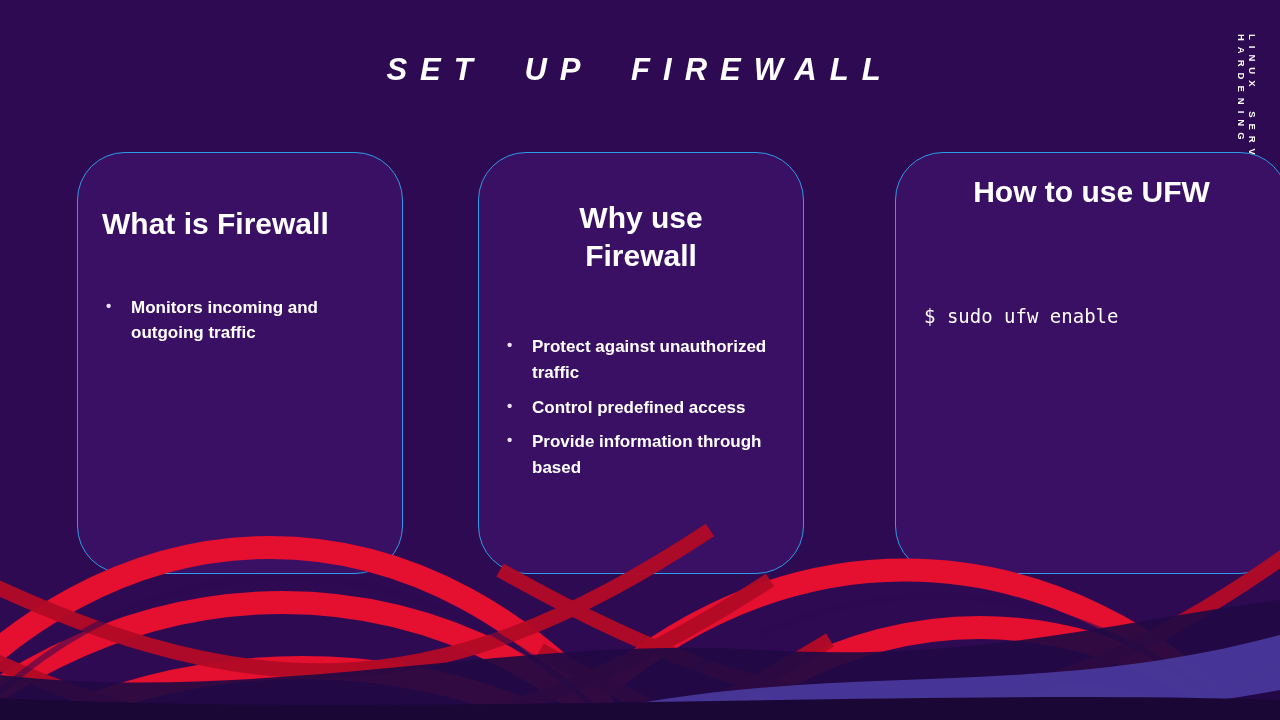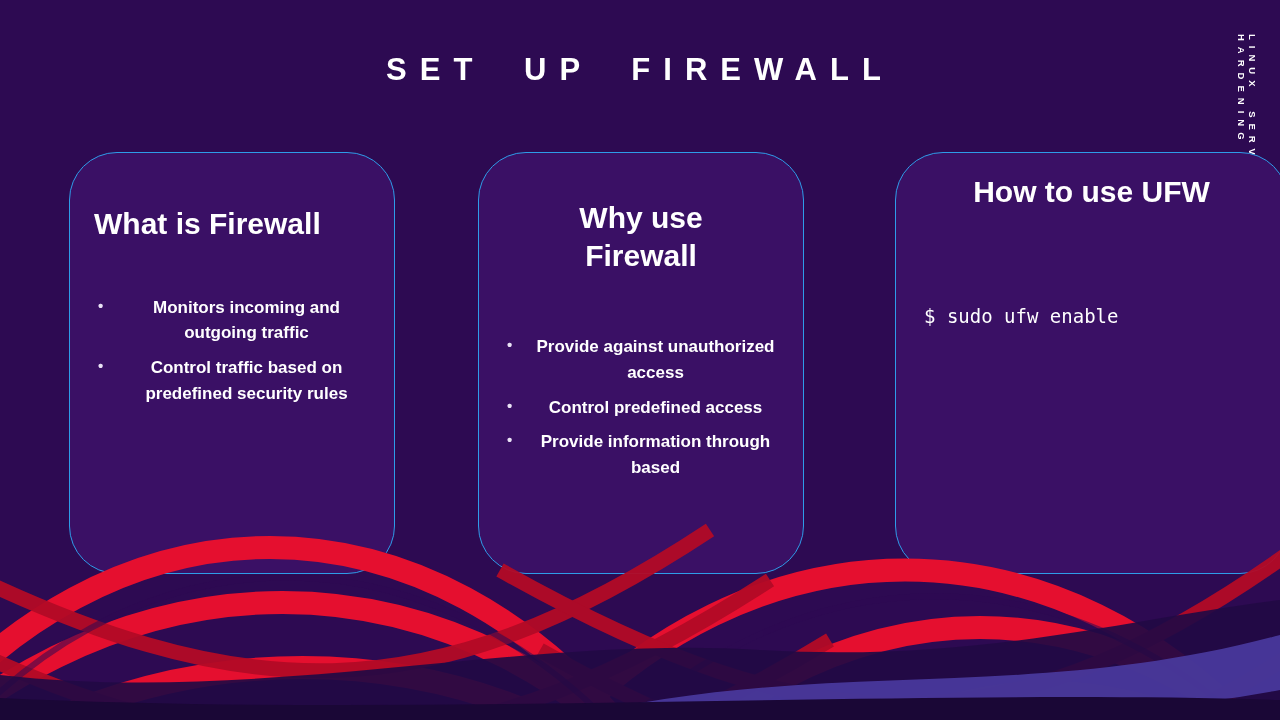--- a/index.html
+++ b/index.html
@@ -20,20 +20,21 @@
     position: absolute;
     top: 52px;
     left: 0;
     width: 1280px;
     text-align: center;
     color: #ffffff;
     font-size: 31px;
     font-weight: 700;
     letter-spacing: 0.42em;
     word-spacing: 0.55em;
+    font-style: italic;
   }
   .vertical-label {
     position: absolute;
     top: 34px;
     right: 22px;
     writing-mode: vertical-rl;
     color: #ffffff;
     font-size: 9.5px;
     font-weight: 700;
     letter-spacing: 6px;
@@ -52,21 +53,21 @@
   }
   .card {
     position: absolute;
     top: 152px;
     height: 422px;
     background: #3a1065;
     border: 1.5px solid #2e9ce8;
     border-radius: 48px;
     color: #ffffff;
   }
-  .card-1 { left: 69px;  width: 326px; }
+  .card-1 { left: 77px;  width: 326px; }
   .card-2 { left: 478px; width: 326px; }
   .card-3 { left: 895px; width: 393px; }
 
   .card-title {
     font-weight: 700;
     font-size: 30px;
     line-height: 1.25;
   }
   .card-1 .card-title {
     text-align: left;
@@ -87,21 +88,20 @@
     font-weight: 600;
     line-height: 1.52;
     margin: 0 24px 0 26px;
   }
   .card-1 .bullets { margin-top: 52px; }
   .card-2 .bullets { margin-top: 60px; }
   .bullets li {
     position: relative;
     padding-left: 27px;
     margin-bottom: 9px;
-    text-align: center;
   }
   .bullets li::before {
     content: "\2022";
     position: absolute;
     left: 2px;
     top: 0;
     font-size: 15px;
     color: #e9e2f5;
   }
 
@@ -132,28 +132,27 @@
   <div class="slide-title">SET UP FIREWALL</div>
 
   <div class="vertical-label">LINUX SERVER HARDENING</div>
 
   <div class="page-number">13</div>
 
   <div class="card card-1">
     <div class="card-title">What is Firewall</div>
     <ul class="bullets">
       <li>Monitors incoming and outgoing traffic</li>
-      <li>Control traffic based on predefined security rules</li>
     </ul>
   </div>
 
   <div class="card card-2">
     <div class="card-title">Why use Firewall</div>
     <ul class="bullets">
-      <li>Provide against unauthorized access</li>
+      <li>Protect against unauthorized traffic</li>
       <li>Control predefined access</li>
       <li>Provide information through based</li>
     </ul>
   </div>
 
   <div class="card card-3">
     <div class="card-title">How to use UFW</div>
     <div class="code-block">
       <div class="code-line">$ sudo ufw enable</div>
     </div>

